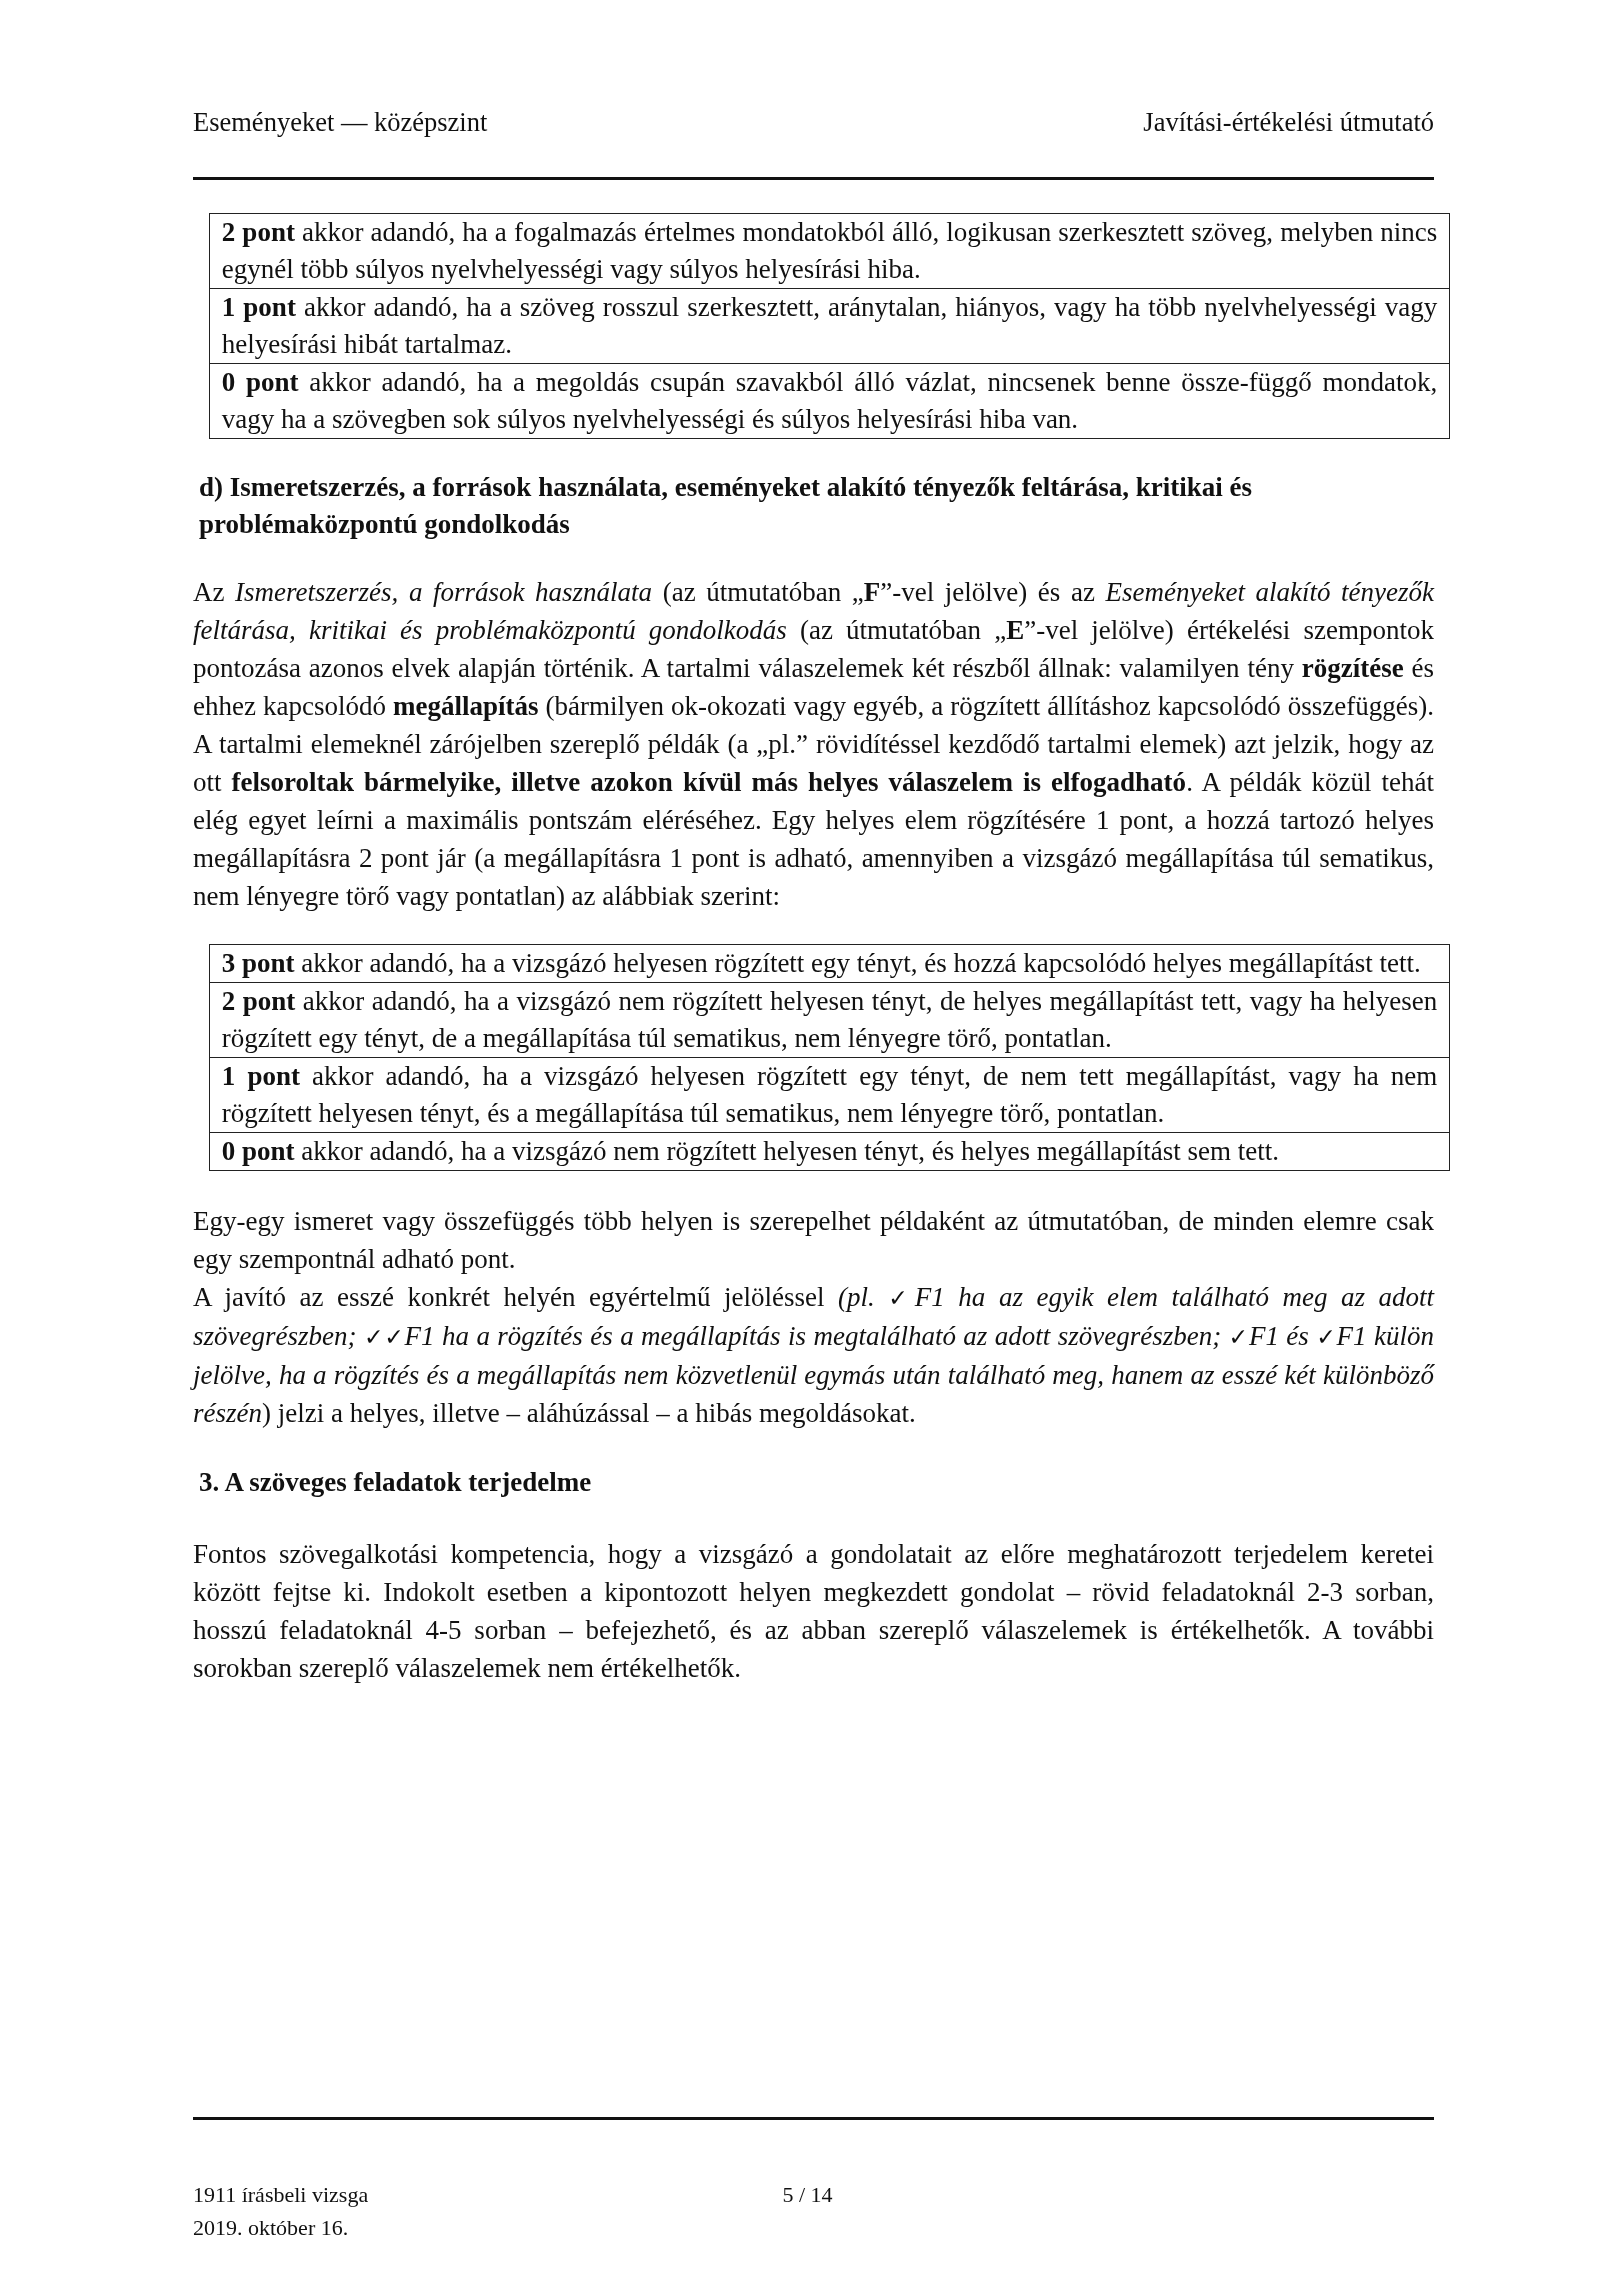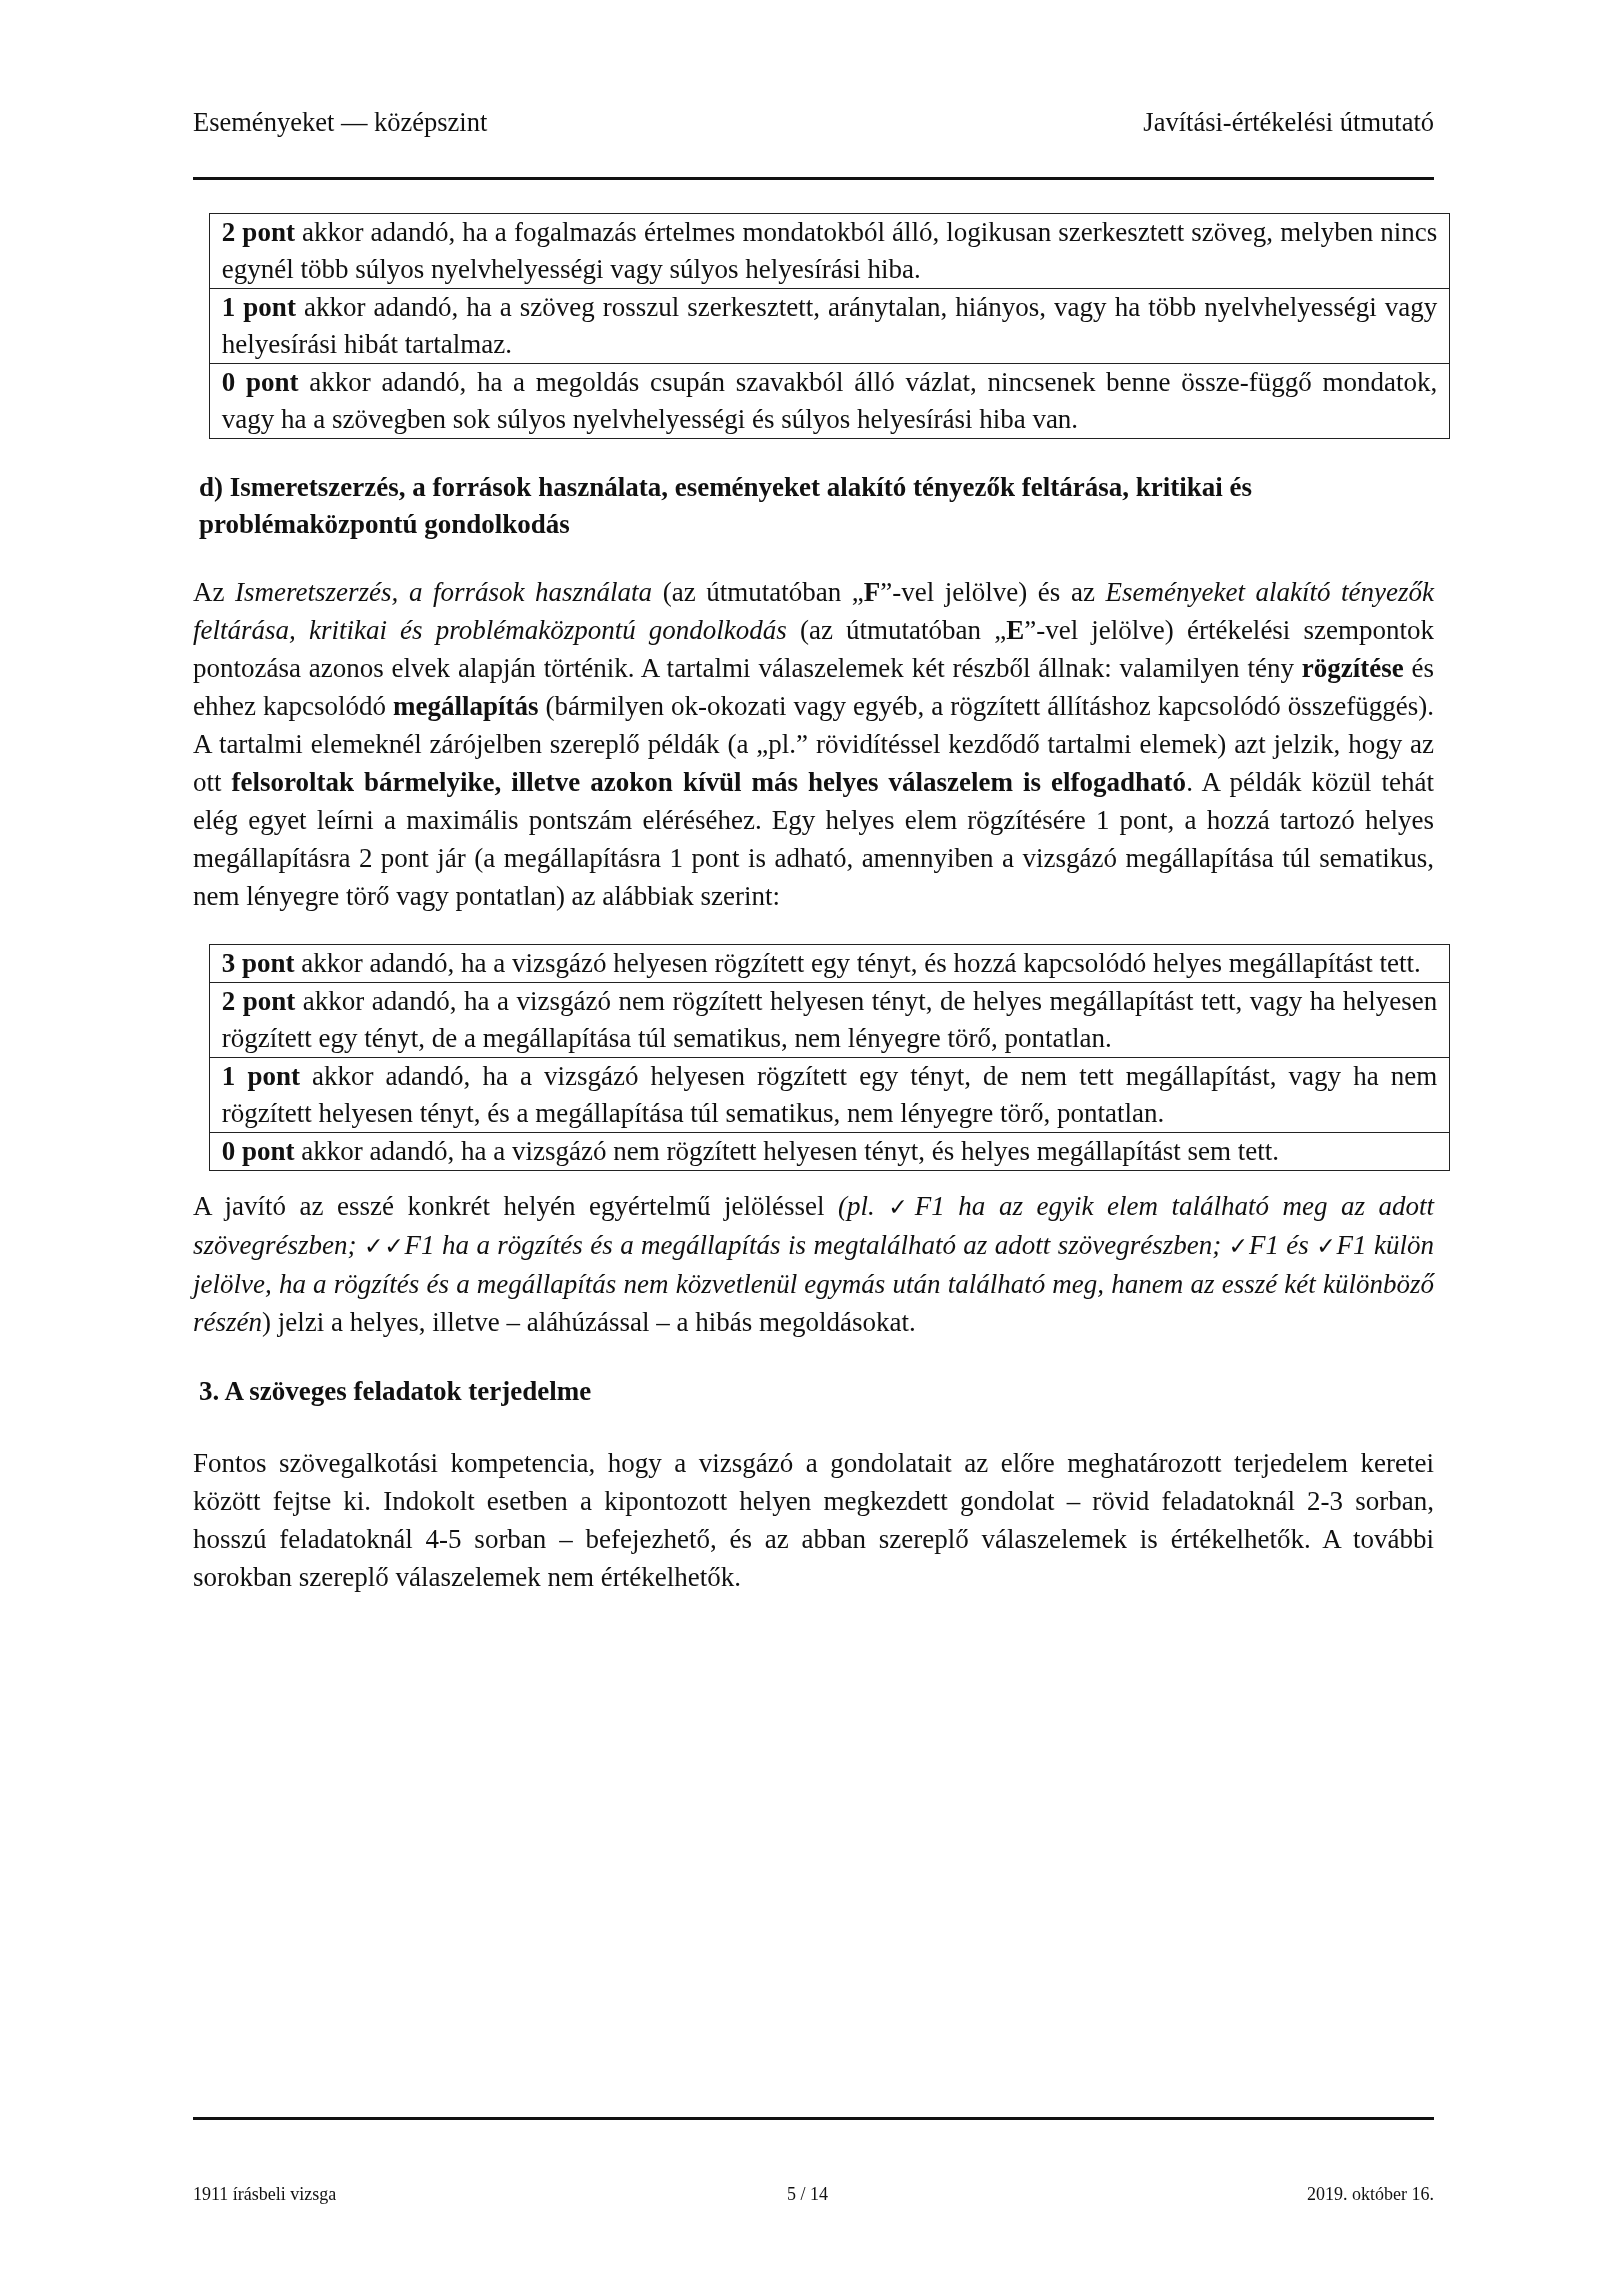--- a/index.html
+++ b/index.html
@@ -15,21 +15,21 @@
   }
   .rule-top {
     position: absolute; left: 193px; top: 177px; width: 1241px; height: 2.9px; background: #111;
   }
   .rule-bottom {
     position: absolute; left: 193px; top: 2117px; width: 1241px; height: 2.9px; background: #111;
   }
   .page-footer {
     position: absolute; left: 193px; top: 2178px; width: 1241px;
     display: flex; justify-content: space-between;
-    font-size: 18px; line-height: 33px;
+    font-size: 22px; line-height: 33px; flex-direction: column;
   }
   .page-footer .center { position: absolute; left: 0; right: 12px; text-align: center; pointer-events: none; }
   .content {
     position: absolute; left: 193px; top: 197px; width: 1241px;
     font-size: 27px; line-height: 38px;
   }
   table.score-table {
     border-collapse: collapse; width: 1241px; margin: 16px;
   }
   table.score-table td {
@@ -85,20 +85,21 @@
     </tr>
     <tr>
       <td><b>1 pont</b><span> akkor adandó, ha a vizsgázó helyesen rögzített egy tényt, de nem tett megállapítást, vagy ha nem rögzített helyesen tényt, és a megállapítása túl sematikus, nem lényegre törő, pontatlan.</span></td>
     </tr>
     <tr>
       <td><b>0 pont</b><span> akkor adandó, ha a vizsgázó nem rögzített helyesen tényt, és helyes megállapítást sem tett.</span></td>
     </tr>
   </tbody>
     </table>
 
+  <p class="para" style="margin-top:31px;">Egy-egy ismeret vagy összefüggés több helyen is szerepelhet példaként az útmutatóban, de minden elemre csak egy szempontnál adható pont.</p>
 
   <p class="para"><span>A javító az esszé konkrét helyén egyértelmű jelöléssel </span><span class="i">(pl. </span><span class="check">✓</span><span class="i">F1 ha az egyik elem található meg az adott szövegrészben; </span><span class="check">✓✓</span><span class="i">F1 ha a rögzítés és a megállapítás is megtalálható az adott szövegrészben; </span><span class="check">✓</span><span class="i">F1 és </span><span class="check">✓</span><span class="i">F1 külön jelölve, ha a rögzítés és a megállapítás nem közvetlenül egymás után található meg, hanem az esszé két különböző részén</span><span>) jelzi a helyes, illetve – aláhúzással – a hibás megoldásokat.</span></p>
 
 
   <h2 class="section-title" style="margin-top:32px;">3. A szöveges feladatok terjedelme</h2>
 
   <p class="para" style="margin-top:34px;">Fontos szövegalkotási kompetencia, hogy a vizsgázó a gondolatait az előre meghatározott terjedelem keretei között fejtse ki. Indokolt esetben a kipontozott helyen megkezdett gondolat – rövid feladatoknál 2-3 sorban, hosszú feladatoknál 4-5 sorban – befejezhető, és az abban szereplő válaszelemek is értékelhetők. A további sorokban szereplő válaszelemek nem értékelhetők.</p>
 </div>
 
 <div class="rule-bottom"></div>

